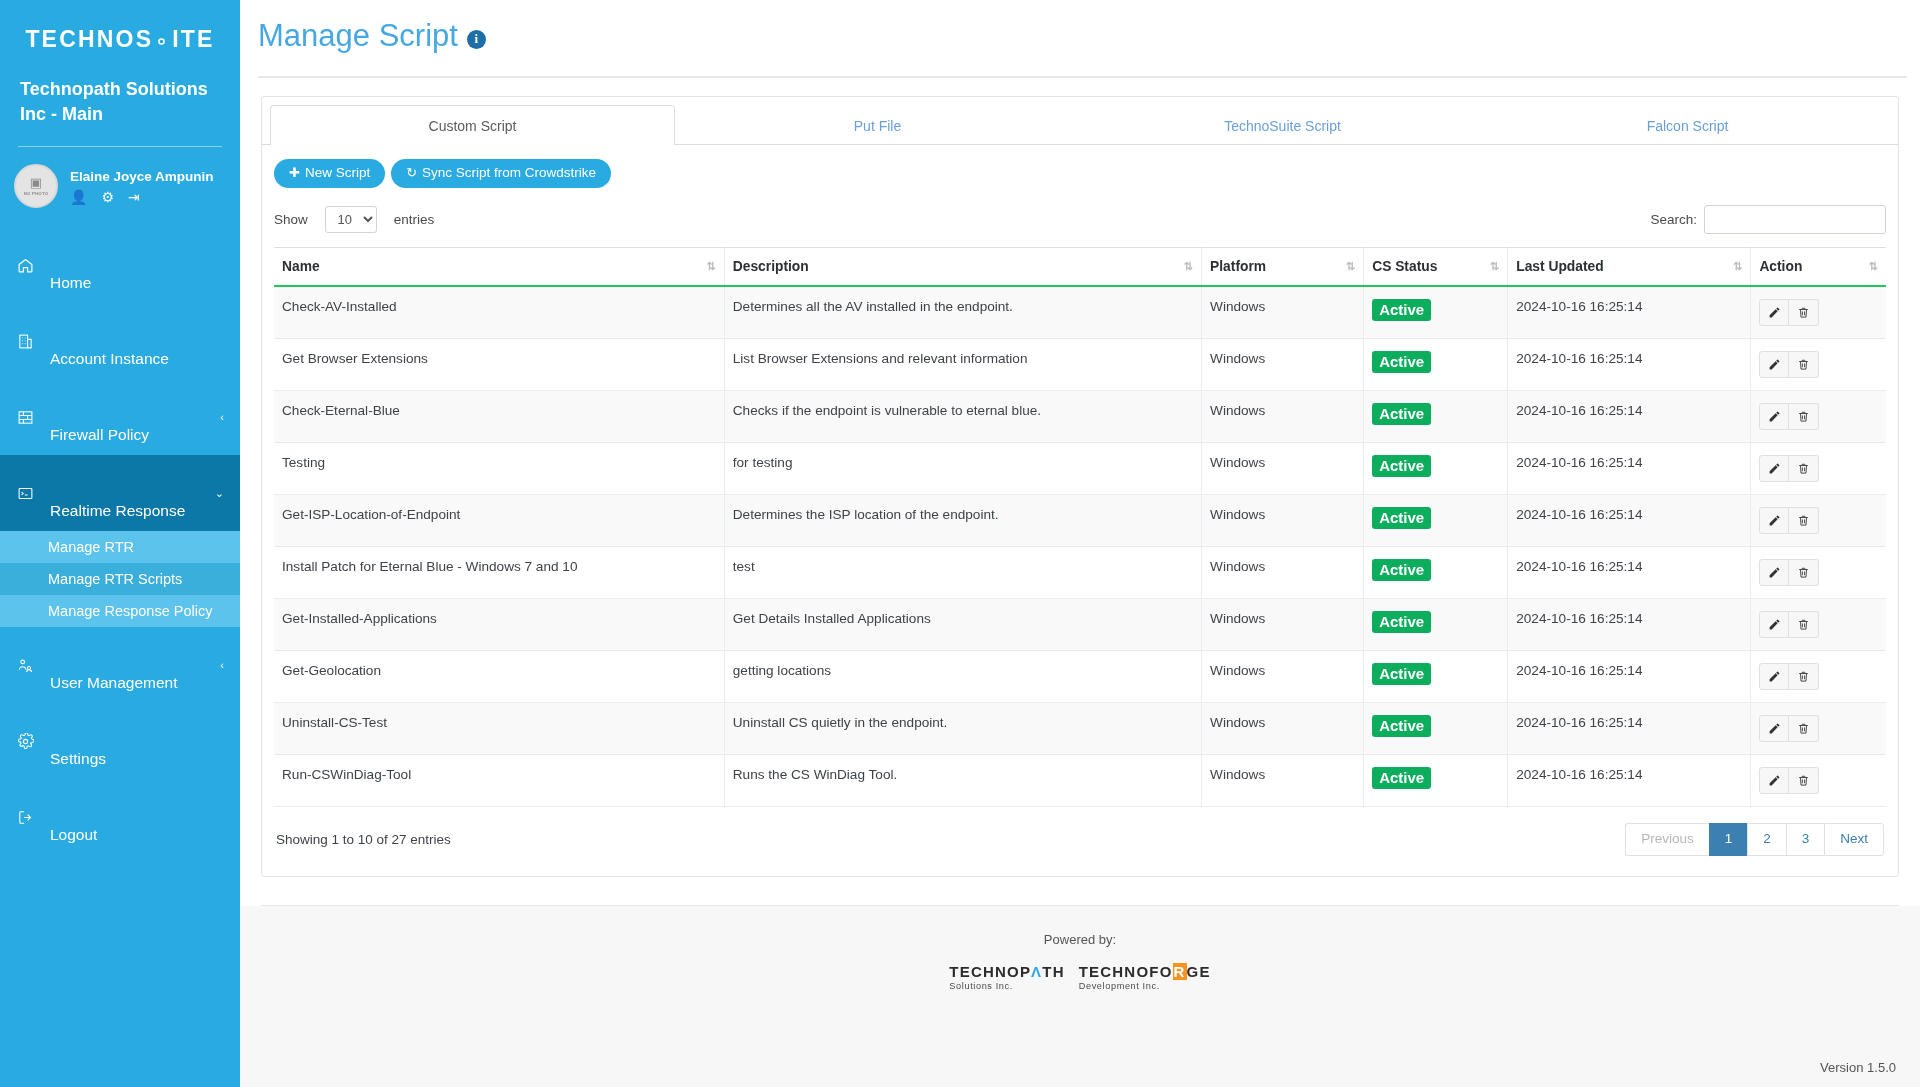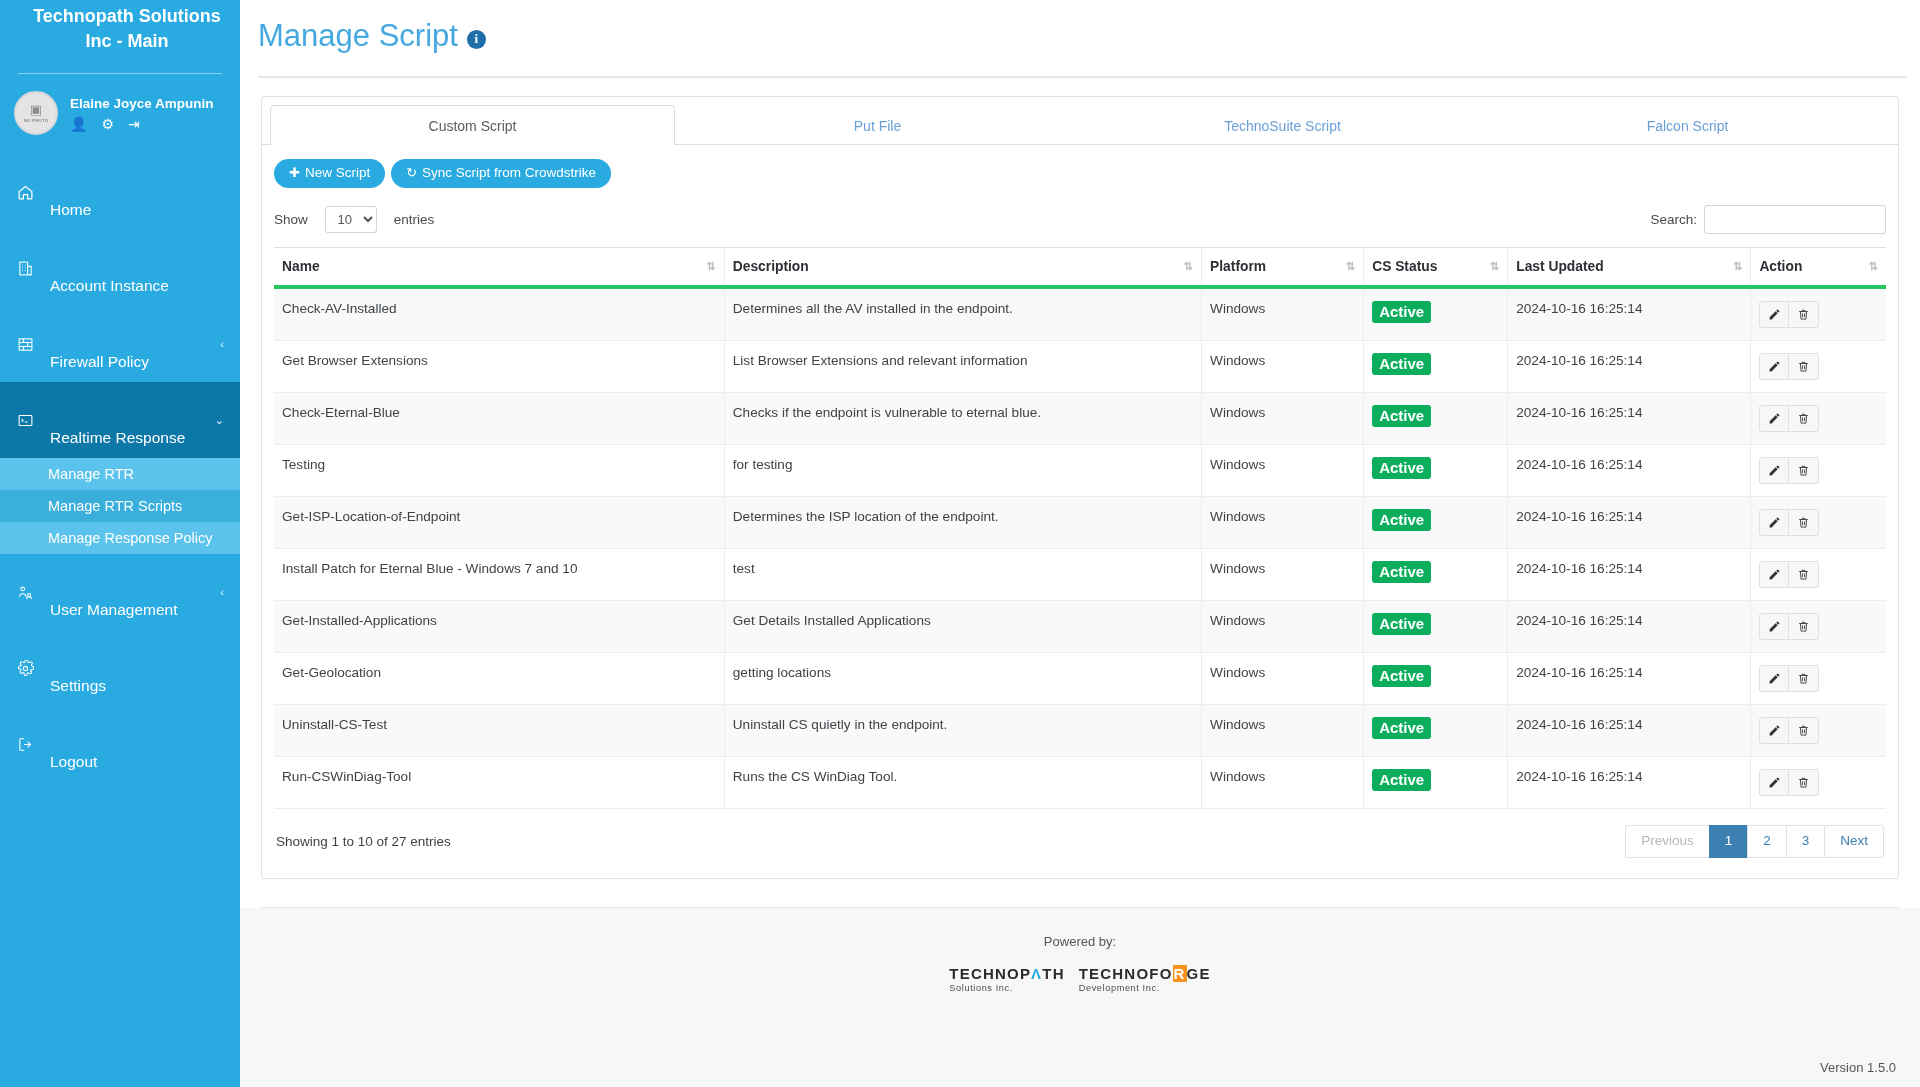--- a/index.html
+++ b/index.html
@@ -32,25 +32,24 @@
     justify-content: center;
   }
   .gear-glyph {
     display: inline-block;
     width: 21px; height: 21px;
     margin: 0 0px 0 -2px;
     position: relative;
     top: 2px;
   }
   .org-name {
-    text-align: center;
     font-size: 18px;
     line-height: 25px;
     font-weight: 600;
-    padding: 4px 14px 0 28px;
+    padding: 4px 14px 0 20px;
   }
   .divider {
     height: 1px;
     background: rgba(255,255,255,0.45);
     margin: 19px 18px 0 18px;
   }
   .user-block {
     display: flex;
     align-items: center;
     padding: 17px 0 15px 14px;
@@ -215,21 +214,21 @@
     margin-top: 13px;
     font-size: 13.6px;
     color: #3e4348;
   }
   table.dt thead th {
     text-align: left;
     font-weight: 700;
     color: #2c3034;
     padding: 11px 10px 11px 8px;
     border-top: 1px solid #dfdfdf;
-    border-bottom: 4px solid #22c55e;
+    border-bottom: 2px solid #22c55e;
     border-right: 1px solid #ececec;
     white-space: nowrap;
     position: relative;
     cursor: pointer;
     font-size: 13.8px;
   }
   table.dt thead th:last-child { border-right: none; }
   .sort-ico {
     position: absolute;
     right: 9px; top: 50%;
@@ -330,20 +329,32 @@
     font-size: 13px; color: #555;
   }
 </style>
 </head>
 <body>
 
 <div class="app">
 
   <aside class="sidebar">
 
+    <div class="brand">
+      <span class="brand-text">
+        <span>TECHNOS</span>
+        <span class="gear-glyph">
+          <svg viewBox="0 0 24 24" width="21" height="21" fill="#ffffff" aria-hidden="true">
+            <path d="M12 8.2a3.8 3.8 0 1 0 0 7.6 3.8 3.8 0 0 0 0-7.6zm0 5.9a2.1 2.1 0 1 1 0-4.2 2.1 2.1 0 0 1 0 4.2z"></path>
+            <path d="M21 13.6v-3.2l-2.4-.4a6.9 6.9 0 0 0-.8-1.9l1.4-2-2.3-2.3-2 1.4a6.9 6.9 0 0 0-1.9-.8L12.6 2.4h-3.2l-.4 2.4c-.7.2-1.3.4-1.9.8l-2-1.4L2.8 6.5l1.4 2c-.4.6-.6 1.2-.8 1.9l-2.4.4v3.2l2.4.4c.2.7.4 1.3.8 1.9l-1.4 2 2.3 2.3 2-1.4c.6.4 1.2.6 1.9.8l.4 2.4h3.2l.4-2.4c.7-.2 1.3-.4 1.9-.8l2 1.4 2.3-2.3-1.4-2c.4-.6.6-1.2.8-1.9l2.4-.4z" opacity="0"></path>
+          </svg>
+        </span>
+        <span>ITE</span>
+      </span>
+    </div>
 
     <div class="org-name">Technopath Solutions Inc - Main</div>
 
     <div class="divider"></div>
 
     <div class="user-block">
       <div class="avatar">
         <span class="cam">▣</span>
         <span class="nophoto">NO PHOTO</span>
       </div>

